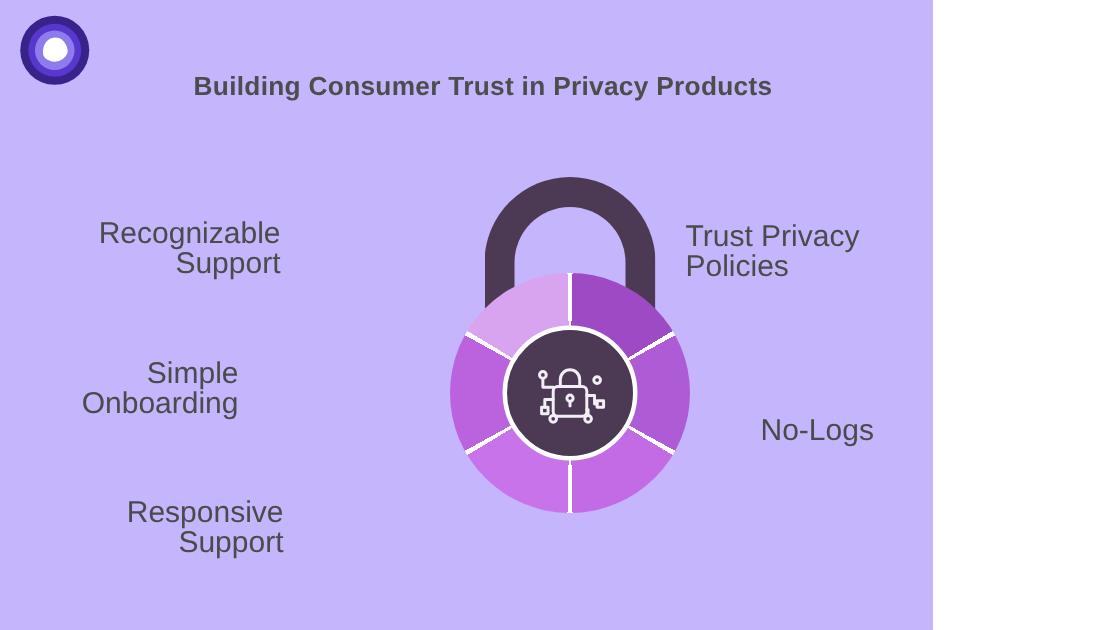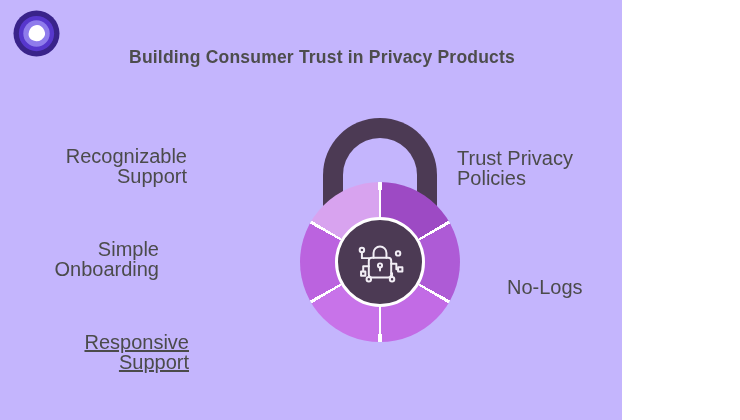--- a/index.html
+++ b/index.html
@@ -33,21 +33,21 @@
   
   .label{
     position:absolute;font-size:20px;line-height:20px;color:#4b4b4b;
     white-space:nowrap;
   }
   .label.right-align{text-align:right;}
   .lbl-tl{right:435px;top:146px;}
   .lbl-tr{left:457px;top:148px;}
   .lbl-l {right:463px;top:239px;}
   .lbl-r {left:507px;top:241px;margin-top:36px;}
-  .lbl-bl{right:433px;top:332px;text-decoration:underline;}
+  .lbl-bl{right:433px;top:332px;}
   .lbl-br{left:457px;top:333px;}
 </style>
 </head>
 <body>
 
 <div class="canvas">
 
   <div class="logo">
     <svg viewBox="-24 -24 48 48">
       <circle cx="0" cy="0" r="23.5" fill="#39238a"></circle>

